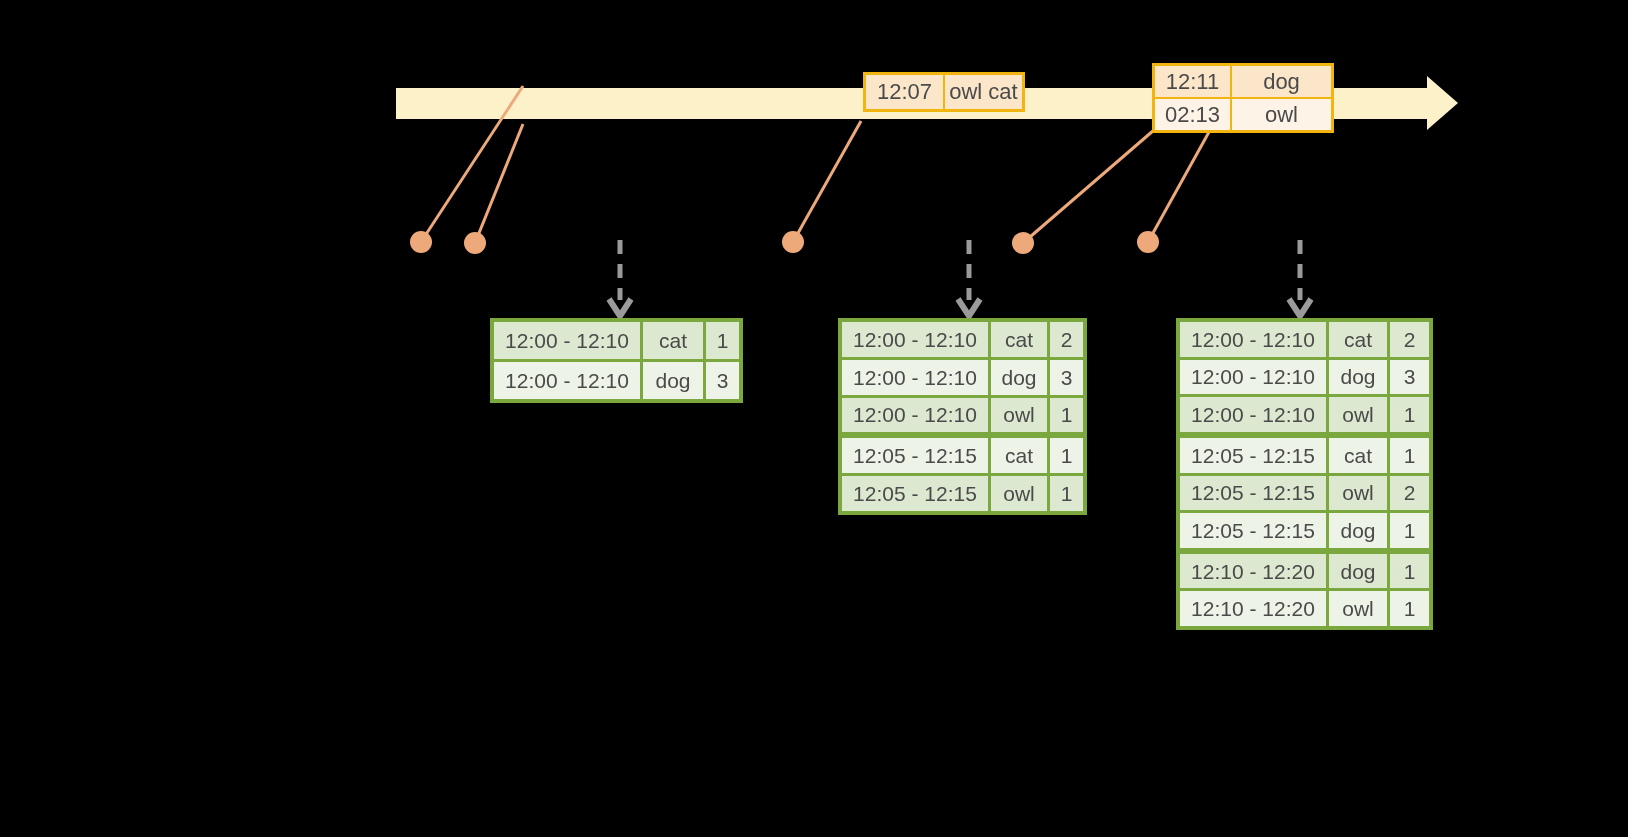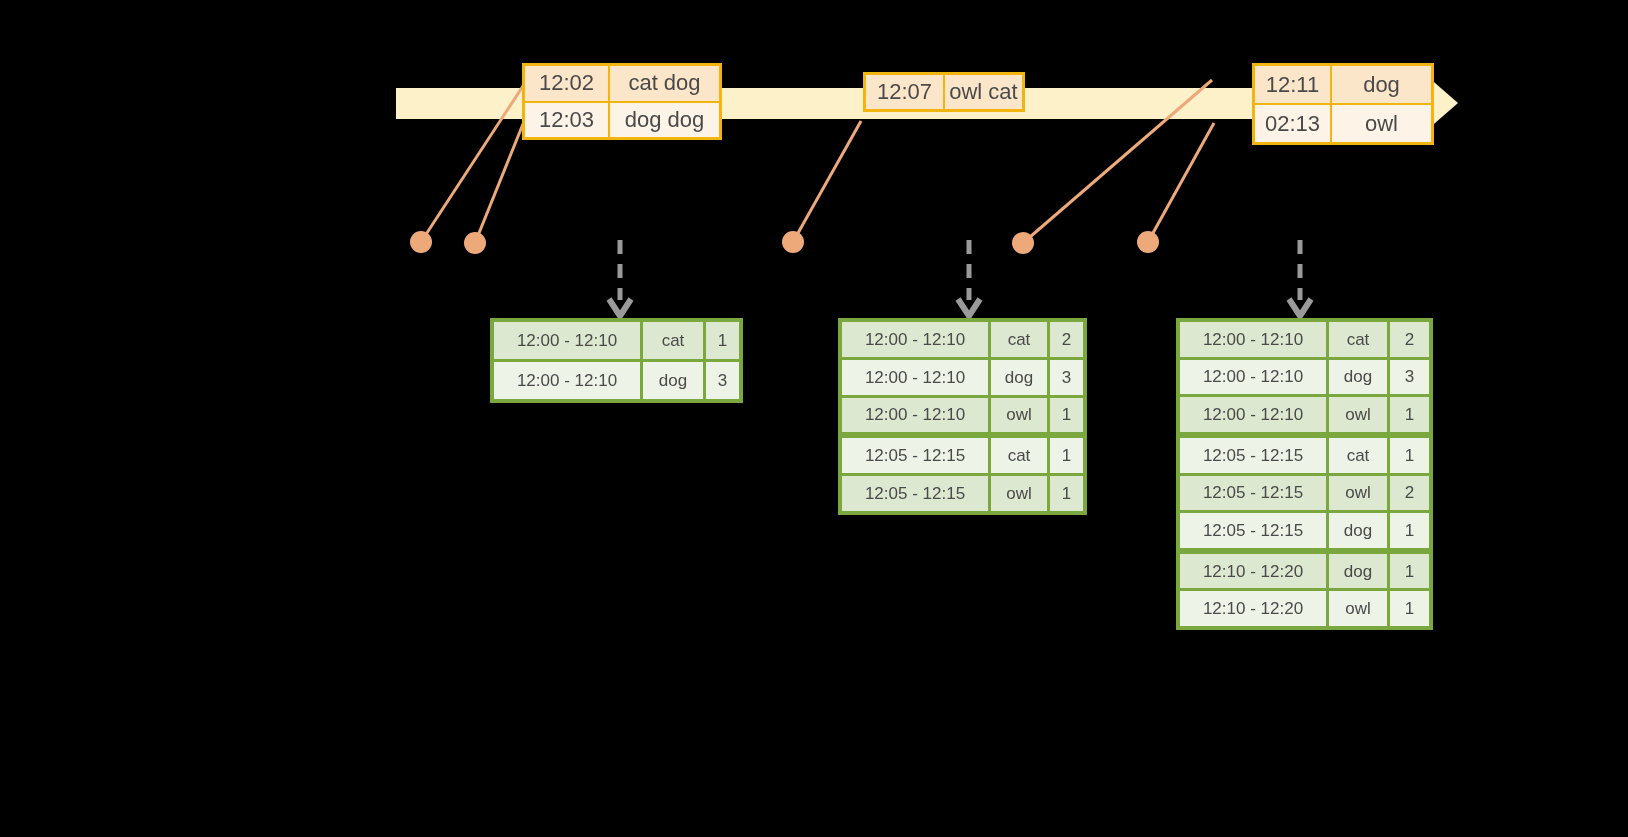--- a/index.html
+++ b/index.html
@@ -26,21 +26,21 @@
     position:absolute;background:#7aa73e;padding:4px;display:flex;
     flex-direction:column;gap:3px;box-sizing:border-box;z-index:2;
   }
   .grow{display:grid;gap:3px;flex:1;}
   .grow.sep{margin-top:3px;}
   .gt1 .grow{grid-template-columns:146px 60px 1fr;}
   .gt2 .grow{grid-template-columns:146px 56px 1fr;}
   .gt3 .grow{grid-template-columns:146px 58px 1fr;}
   .gcell{
     display:flex;align-items:center;justify-content:center;
-    font-size:17px;line-height:1;
+    font-size:21px;line-height:1;
   }
   .grow.dark .gcell{background:#dce8cf;}
   .grow.light .gcell{background:#eef3e7;}
 </style>
 </head>
 <body>
 
 <div class="canvas">
 
   <svg class="overlay" width="1628" height="837" viewBox="0 0 1628 837">
@@ -66,33 +66,27 @@
     <g stroke="#9a9a9a" fill="none">
       <line x1="620" y1="240" x2="620" y2="300" stroke-width="5" stroke-dasharray="14 10"></line>
       <path d="M 609 299 L 620 316 L 631 299" stroke-width="6"></path>
       <line x1="969" y1="240" x2="969" y2="300" stroke-width="5" stroke-dasharray="14 10"></line>
       <path d="M 958 299 L 969 316 L 980 299" stroke-width="6"></path>
       <line x1="1300" y1="240" x2="1300" y2="300" stroke-width="5" stroke-dasharray="14 10"></line>
       <path d="M 1289 299 L 1300 316 L 1311 299" stroke-width="6"></path>
     </g>
   </svg>
 
-  <div class="etable" style="left:522px;top:63px;width:200px;height:77px;grid-template-columns:83px 1fr">
-    <div class="ecell dark">12:02</div>
-    <div class="ecell dark">cat dog</div>
-    <div class="ecell light">12:03</div>
-    <div class="ecell light">dog dog</div>
-  </div>
 
   <div class="etable" style="left:863px;top:72px;width:162px;height:40px;grid-template-columns:77px 1fr">
     <div class="ecell dark">12:07</div>
     <div class="ecell dark">owl cat</div>
   </div>
 
-  <div class="etable" style="left:1252px;top:63px;width:182px;height:82px;grid-template-columns:75px 1fr">
+  <div class="etable" style="left:1152px;top:63px;width:182px;height:70px;grid-template-columns:75px 1fr">
     <div class="ecell dark">12:11</div>
     <div class="ecell dark">dog</div>
     <div class="ecell light">02:13</div>
     <div class="ecell light">owl</div>
   </div>
 
   <div class="gtable gt1" style="left:490px;top:318px;width:253px;height:85px">
     <div class="grow dark">
       <div class="gcell">12:00 - 12:10</div>
       <div class="gcell">cat</div>

